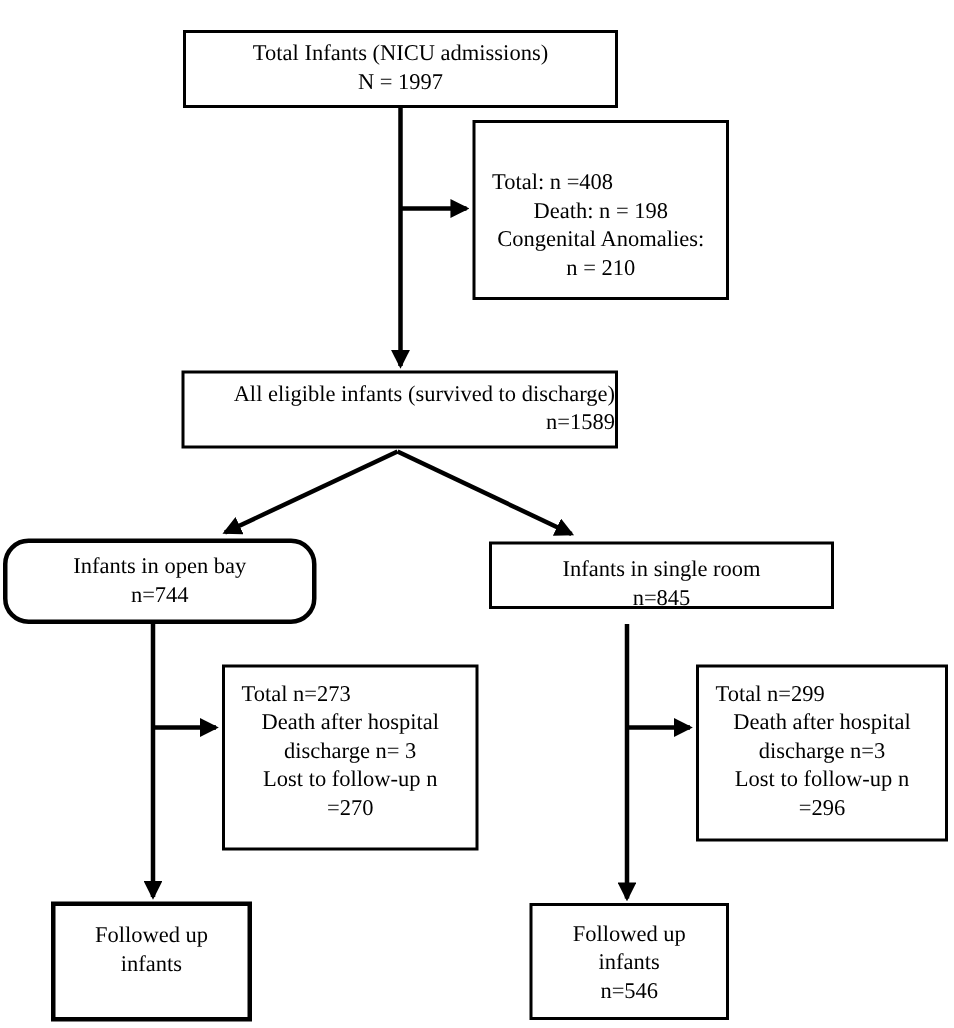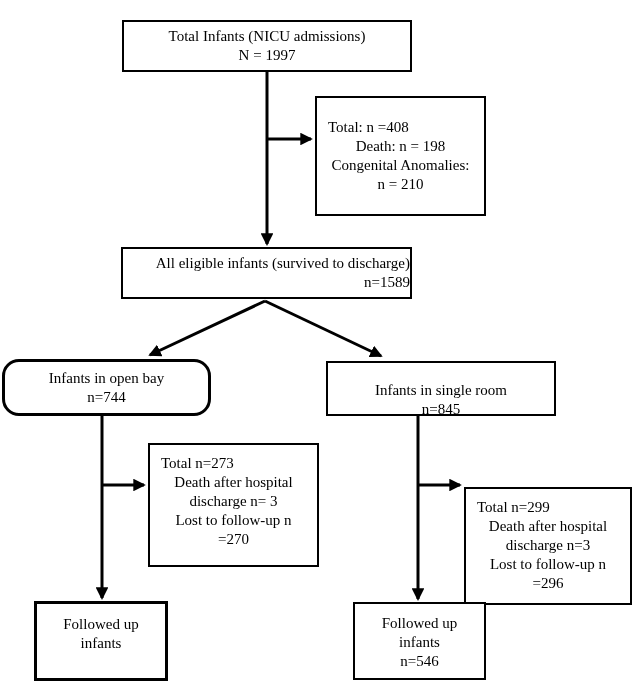--- a/index.html
+++ b/index.html
@@ -25,26 +25,26 @@
     font-size: 15px;
     line-height: 19px;
     text-align: center;
   }
   .box.thick { border-width: 3px; }
   .ln { white-space: nowrap; }
   .ln.left { text-align: left; padding-left: 11px; }
 
   
   #box-total            { left: 122px; top: 5px;   width: 290px; height: 52px;  padding-top: 5px; margin-top: 15px; }
-  #box-exclusions       { left: 315px; top: 96px;  width: 171px; height: 120px; padding-top: 20px; }
+  #box-exclusions       { left: 315px; top: 80px;  width: 171px; height: 120px; padding-top: 31px; }
   #box-eligible         { left: 121px; top: 247px; width: 291px; height: 52px;  padding-top: 5px; text-align: right; }
   #box-open-bay         { left: 2px;   top: 359px; width: 209px; height: 57px;  padding-top: 7px; border-radius: 17px; }
-  #box-single-room      { left: 326px; top: 361px; width: 230px; height: 55px;  padding-top: 18px; }
+  #box-single-room      { left: 326px; top: 361px; width: 230px; height: 45px;  padding-top: 8px; }
   #box-open-bay-lost    { left: 148px; top: 443px; width: 171px; height: 124px; padding-top: 9px; }
-  #box-single-room-lost { left: 464px; top: 443px; width: 168px; height: 118px; padding-top: 9px; margin-top: 44px; }
+  #box-single-room-lost { left: 464px; top: 443px; width: 168px; height: 118px; padding-top: 9px; }
   #box-open-bay-fu      { left: 34px;  top: 601px; width: 134px; height: 80px;  padding-top: 11px; }
   #box-single-room-fu   { left: 353px; top: 602px; width: 133px; height: 78px;  padding-top: 10px; }
 </style>
 </head>
 <body>
 
 <div class="canvas">
 
   <svg class="connectors" viewBox="0 0 636 685" xmlns="http://www.w3.org/2000/svg">
     <defs>

